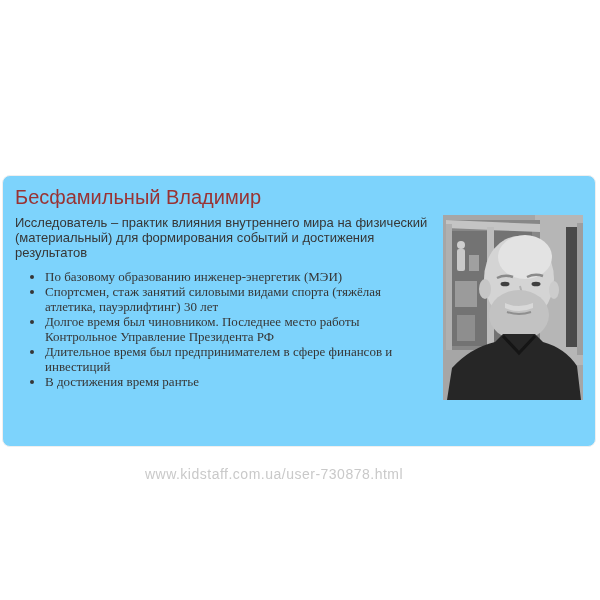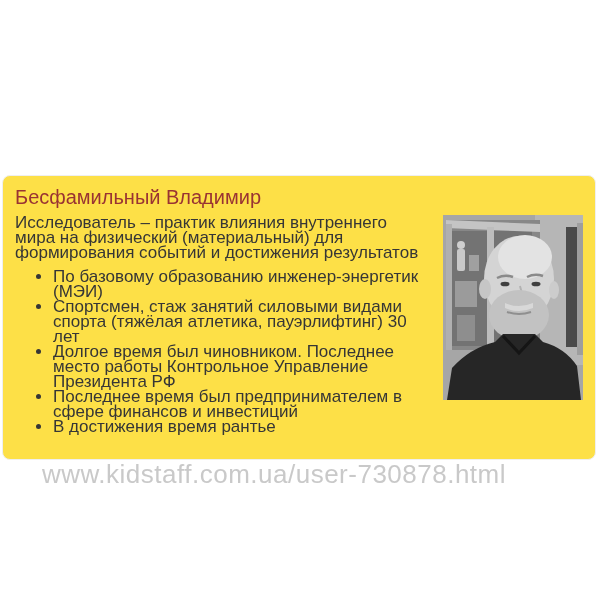--- a/index.html
+++ b/index.html
@@ -18,54 +18,55 @@
   .profile-card {
     position: absolute;
     left: 2px;
     top: 175px;
     width: 594px;
     box-sizing: border-box;
     border: 1px solid #efefef;
     border-radius: 8px;
     padding: 10px 12px 16px 12px;
     min-height: 272px;
-    background: #fde047;
+    background: #7dd3fc;
   }
   .profile-title {
     margin: 0 0 5px 0;
     font-size: 20px;
     line-height: 22px;
     font-weight: 400;
     color: #993333;
   }
   .profile-body {
-    font-size: 17px;
+    font-size: 13px;
     line-height: 15px;
     color: #363636;
   }
   .photo-wrap {
     float: right;
     width: 140px;
     height: 185px;
     margin: 0 0 8px 12px;
   }
   .photo-wrap svg { display: block; }
   .profile-body p { margin: 7px 0; }
   .profile-body ul {
-    margin: 9px 8px;
+    margin: 9px 0;
     padding: 0 0 0 30px;
+    font-family: Liberation Serif, serif;
   }
   .profile-body li { margin: 0; padding: 0; }
   .watermark {
     position: absolute;
     left: 0;
     top: 463px;
     width: 548px;
     text-align: center;
-    font-size: 26px;
+    font-size: 14px;
     line-height: 22px;
     letter-spacing: 0.5px;
     color: #c9c9c9;
   }
 </style>
 </head>
 <body>
 
 <div class="viewport">
 
@@ -121,21 +122,21 @@
           <path d="M60 121 L76 138 L92 121" stroke="#151515" stroke-width="3" fill="none"></path>
         </svg>
       </div>
 
       <p>Исследователь – практик влияния внутреннего мира на физический (материальный) для формирования событий и достижения результатов</p>
 
       <ul>
         <li>По базовому образованию инженер-энергетик (МЭИ)</li>
         <li>Спортсмен, стаж занятий силовыми видами спорта (тяжёлая атлетика, пауэрлифтинг) 30 лет</li>
         <li>Долгое время был чиновником. Последнее место работы Контрольное Управление Президента РФ</li>
-        <li>Последнее время был предпринимателем в сфере финансов и инвестиций</li>
+        <li>Длительное время был предпринимателем в сфере финансов и инвестиций</li>
         <li>В достижения время рантье</li>
       </ul>
 
 
     </div>
   </div>
 
   <div class="watermark">www.kidstaff.com.ua/user-730878.html</div>
 
 </div>

